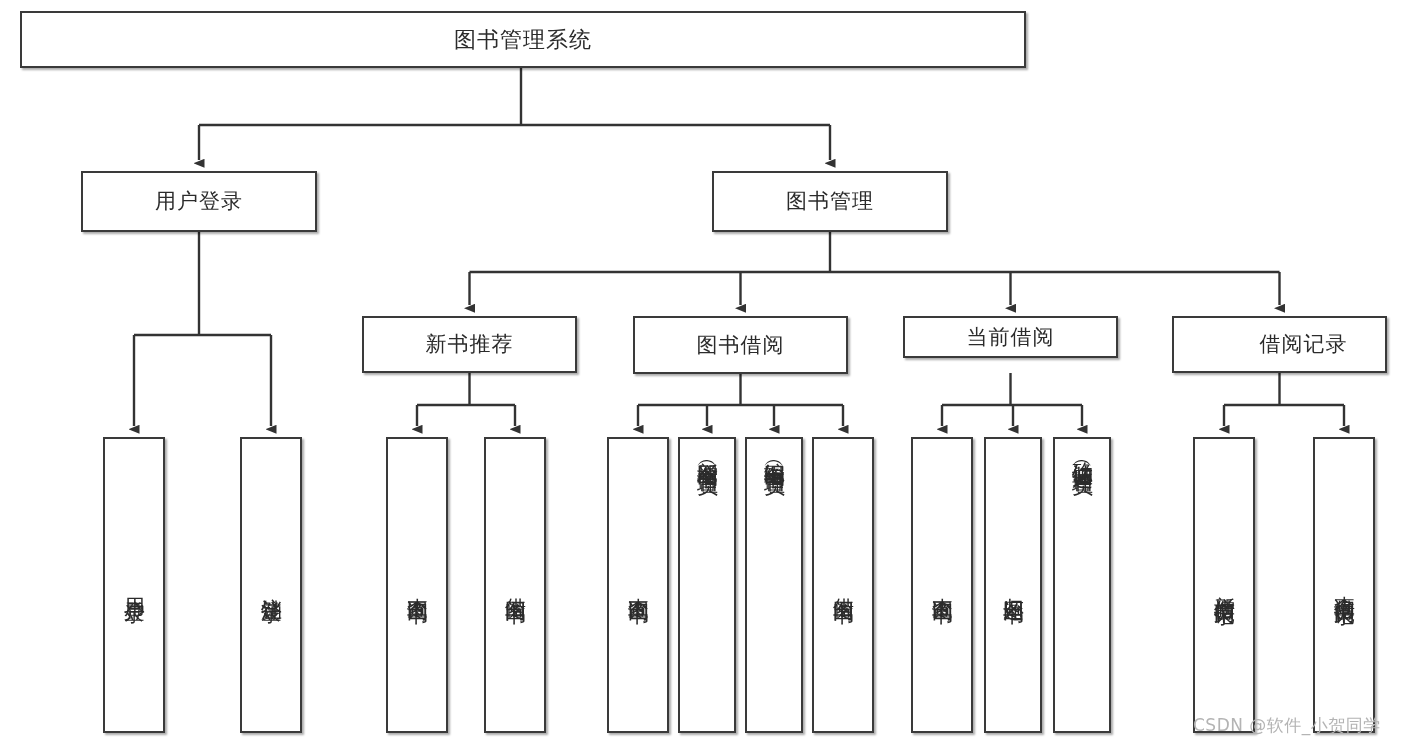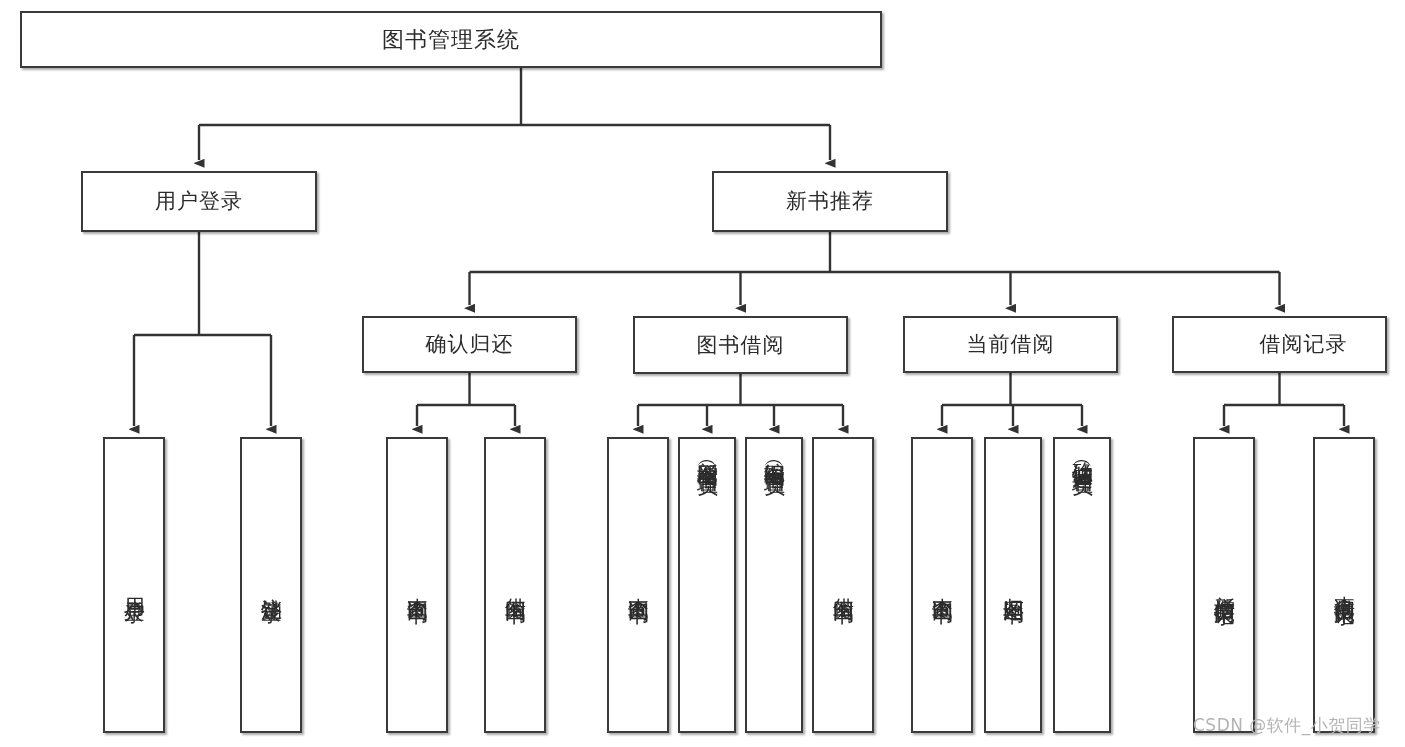--- a/index.html
+++ b/index.html
@@ -122,36 +122,36 @@
         <path d="M 1013 405 L 1013 426" marker-end="url(#arrowhead)"></path>
         <path d="M 1082 405 L 1082 426" marker-end="url(#arrowhead)"></path>
         <path d="M 1279.5 373 L 1279.5 405"></path>
         <path d="M 1224 405 L 1344 405"></path>
         <path d="M 1224 405 L 1224 426" marker-end="url(#arrowhead)"></path>
         <path d="M 1344 405 L 1344 426" marker-end="url(#arrowhead)"></path>
       </g>
   </svg>
 
   <div id="nodes">
-      <div class="node horiz root" style="left: 20px; top: 11px; width: 862px; height: 57px; justify-content: center;">
+      <div class="node horiz root" style="left: 20px; top: 11px; width: 1006px; height: 57px; justify-content: center;">
         <span class="label">图书管理系统</span>
       </div>
       <div class="node horiz" style="left: 81px; top: 171px; width: 236px; height: 61px;">
         <span class="label">用户登录</span>
       </div>
       <div class="node horiz" style="left: 712px; top: 171px; width: 236px; height: 61px;">
-        <span class="label">新书推荐</span>
+        <span class="label">图书管理</span>
       </div>
       <div class="node horiz" style="left: 362px; top: 316px; width: 215px; height: 57px;">
-        <span class="label">确认归还</span>
+        <span class="label">新书推荐</span>
       </div>
       <div class="node horiz" style="left: 633px; top: 316px; width: 215px; height: 58px;">
         <span class="label">图书借阅</span>
       </div>
-      <div class="node horiz" style="left: 903px; top: 316px; width: 215px; height: 57px;">
+      <div class="node horiz" style="left: 903px; top: 316px; width: 215px; height: 42px;">
         <span class="label">当前借阅</span>
       </div>
       <div class="node horiz" style="left: 1172px; top: 316px; width: 215px; height: 57px; padding-left: 48px;">
         <span class="label">借阅记录</span>
       </div>
       <div class="node vert centered" style="left: 103px; top: 437px; width: 62px; height: 296px;">
         <span class="label">用户登录</span>
       </div>
       <div class="node vert centered" style="left: 240px; top: 437px; width: 62px; height: 296px;">
         <span class="label">注销登录</span>

